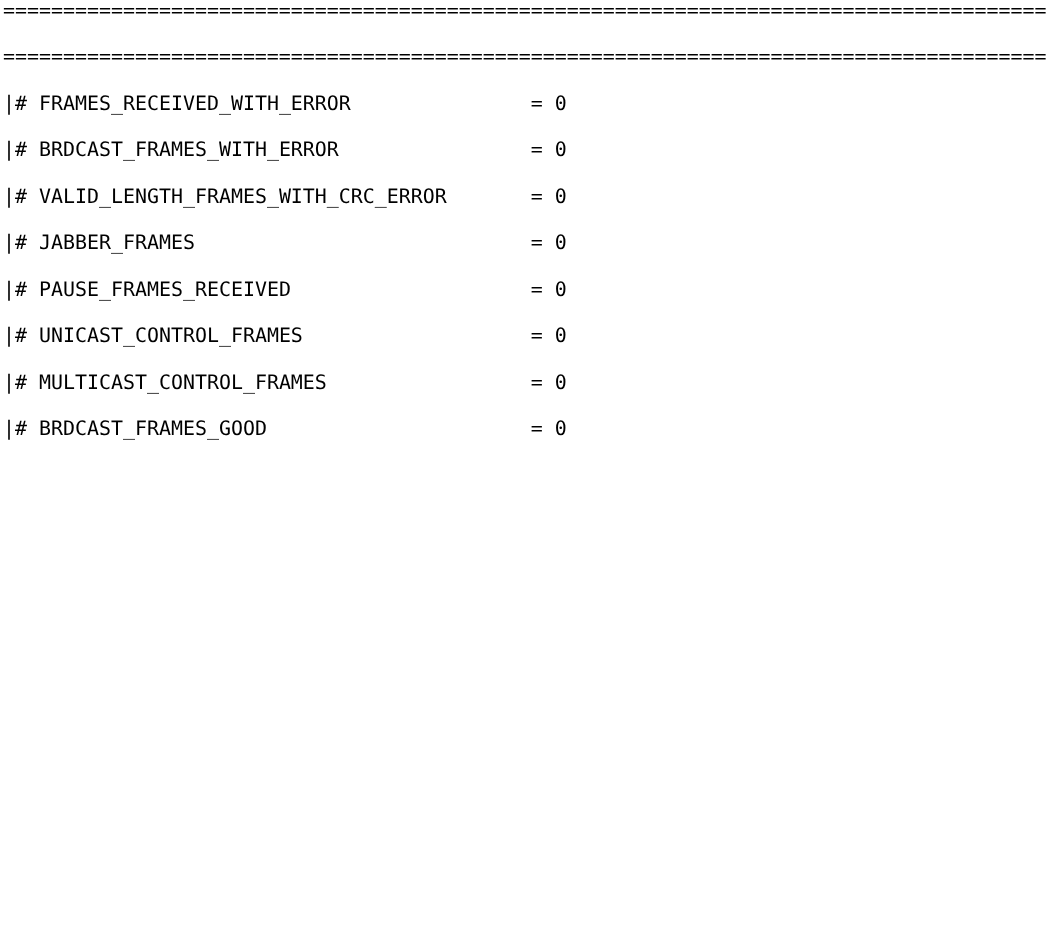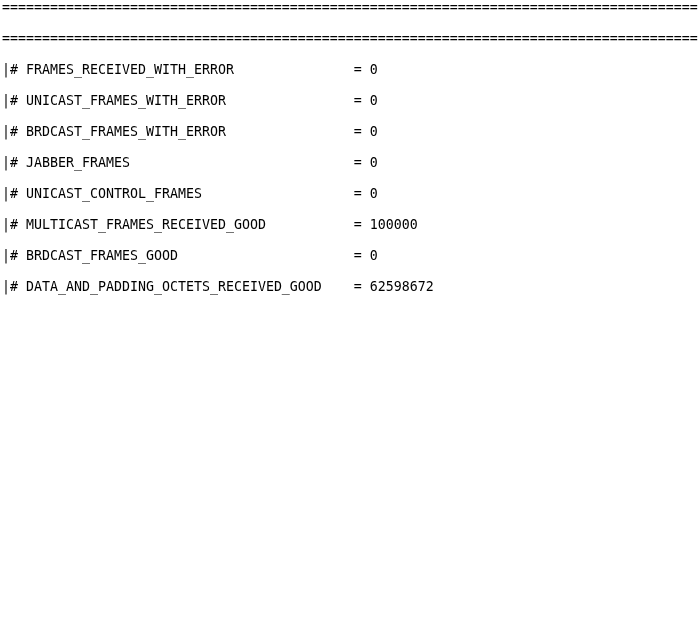--- a/index.html
+++ b/index.html
@@ -30,27 +30,27 @@
   .sname { display: inline-block; width: 41ch; }
   .eq    { display: inline-block; width: 2ch; }
 </style>
 </head>
 <body>
 
 <div class="screen">
 <pre class="term"><div class="line">=======================================================================================</div>
 <div class="line">=======================================================================================</div>
 <div class="line"><span>|# </span><span class="sname">FRAMES_RECEIVED_WITH_ERROR</span><span class="eq">=</span><span>0</span></div>
-<div class="line"><span>|# </span><span class="sname">UNICAST_FRAMES_WITH_ERROR</span><span class="eq">=</span><span>0</span></div>
 <div class="line"><span>|# </span><span class="sname">BRDCAST_FRAMES_WITH_ERROR</span><span class="eq">=</span><span>0</span></div>
+<div class="line"><span>|# </span><span class="sname">VALID_LENGTH_FRAMES_WITH_CRC_ERROR</span><span class="eq">=</span><span>0</span></div>
 <div class="line"><span>|# </span><span class="sname">JABBER_FRAMES</span><span class="eq">=</span><span>0</span></div>
+<div class="line"><span>|# </span><span class="sname">PAUSE_FRAMES_RECEIVED</span><span class="eq">=</span><span>0</span></div>
 <div class="line"><span>|# </span><span class="sname">UNICAST_CONTROL_FRAMES</span><span class="eq">=</span><span>0</span></div>
-<div class="line"><span>|# </span><span class="sname">MULTICAST_FRAMES_RECEIVED_GOOD</span><span class="eq">=</span><span>100000</span></div>
+<div class="line"><span>|# </span><span class="sname">MULTICAST_CONTROL_FRAMES</span><span class="eq">=</span><span>0</span></div>
 <div class="line"><span>|# </span><span class="sname">BRDCAST_FRAMES_GOOD</span><span class="eq">=</span><span>0</span></div>
-<div class="line"><span>|# </span><span class="sname">DATA_AND_PADDING_OCTETS_RECEIVED_GOOD</span><span class="eq">=</span><span>62598672</span></div>
 
 
 
 
 
 
 
 
 
 

